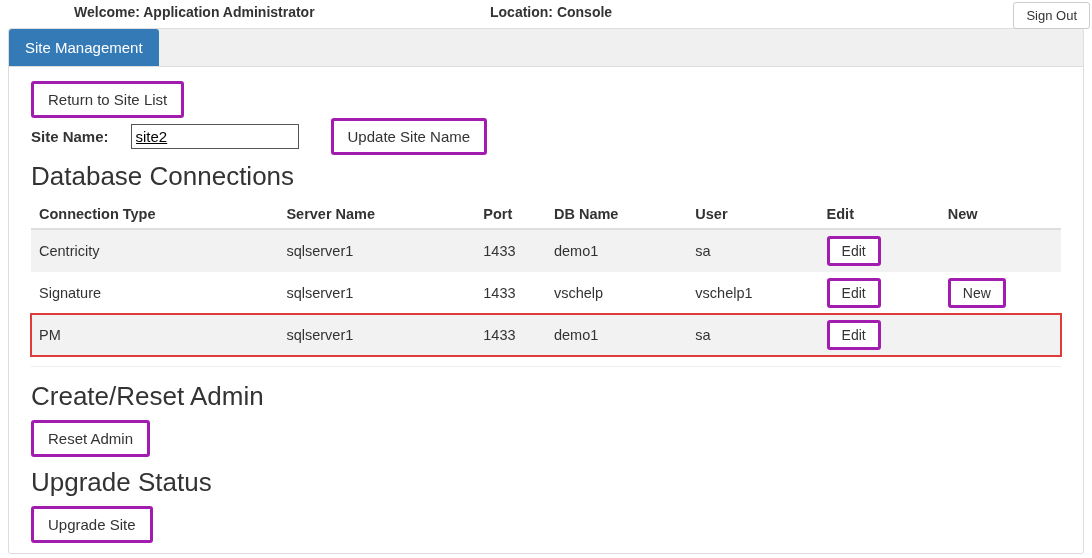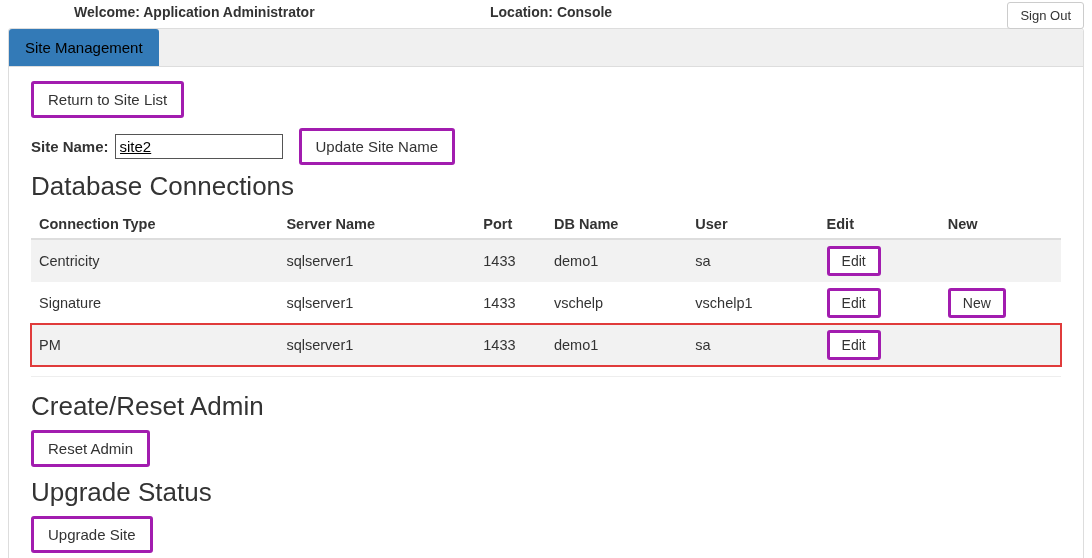--- a/index.html
+++ b/index.html
@@ -22,21 +22,21 @@
       font-size: 14px;
     }
     .location {
       font-weight: bold;
       position: absolute;
       left: 490px;
       font-size: 14px;
     }
     .signout-btn {
       position: absolute;
-      right: 8px;
+      right: 2px;
       top: 2px;
       background: #fff;
       border: 1px solid #ccc;
       border-radius: 3px;
       padding: 5px 12px;
       font-size: 13px;
       cursor: pointer;
       color: #333;
     }
 
@@ -46,21 +46,21 @@
       border-radius: 3px;
     }
     .tab-strip {
       background: #f0f0f0;
       border-bottom: 1px solid #ddd;
       display: flex;
       border-radius: 3px 3px 0 0;
     }
     .tab {
       background: #337ab7;
-      color: #000000;
+      color: #ffffff;
       padding: 10px 16px;
       font-size: 15px;
       cursor: pointer;
       border-radius: 3px 3px 0 0;
       margin: 0;
     }
     .content {
       padding: 14px 22px 10px 22px;
     }
     .btn {
@@ -70,24 +70,24 @@
       padding: 7px 14px;
       font-size: 15px;
       color: #333;
       cursor: pointer;
     }
     .btn-sm {
       padding: 4px 12px;
       font-size: 14px;
     }
     .site-name-row {
-      margin: 10px 0 6px 0;
+      margin: 0 0 6px 0;
       display: flex;
       align-items: center;
-      gap: 6px;
+      gap: 22px;
     }
     .site-name-label {
       font-weight: bold;
       font-size: 15px;
     }
     .site-name-input {
       border: 1px solid #555;
       padding: 3px 4px;
       font-size: 15px;
       width: 168px;

